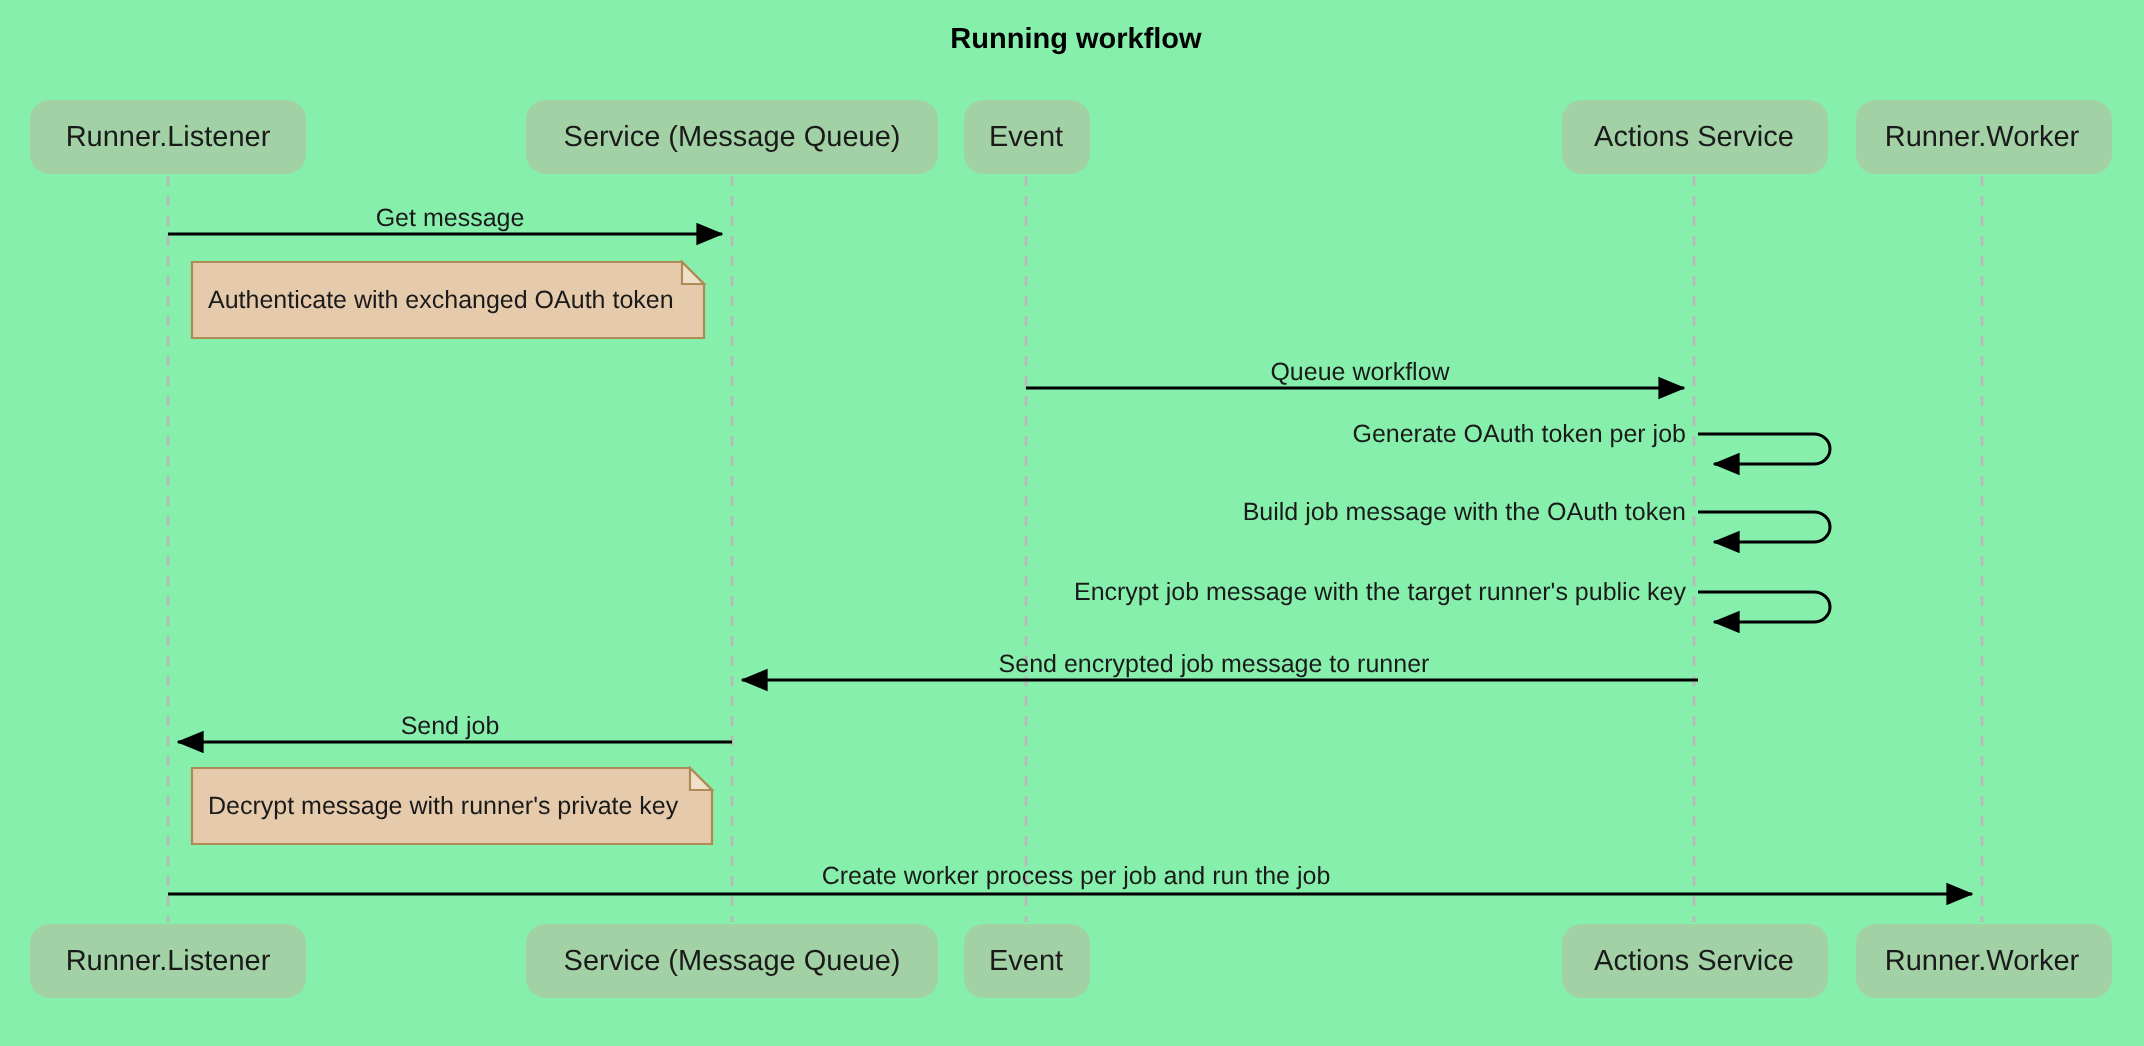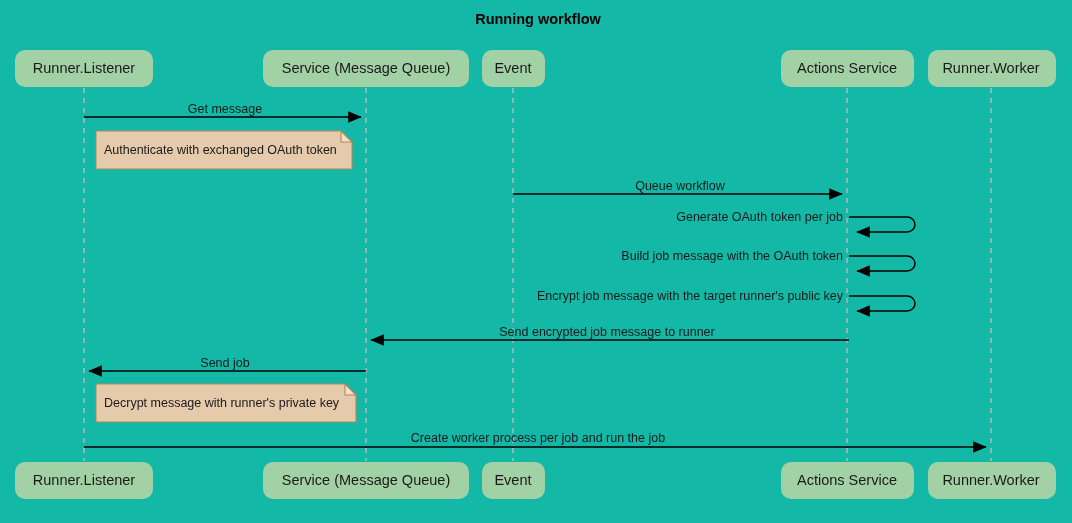--- a/index.html
+++ b/index.html
@@ -7,21 +7,21 @@
     padding: 0;
     background: #ffffff;
   }
   body {
     font-family: "Liberation Sans", sans-serif;
   }
   #diagram-root {
     position: relative;
     width: 1072px;
     height: 523px;
-    background: #14b8a6;
+    background: #86efac;
     overflow: hidden;
   }
   svg.seq {
     position: absolute;
     left: 0;
     top: 0;
     width: 1072px;
     height: 523px;
     display: block;
   }

